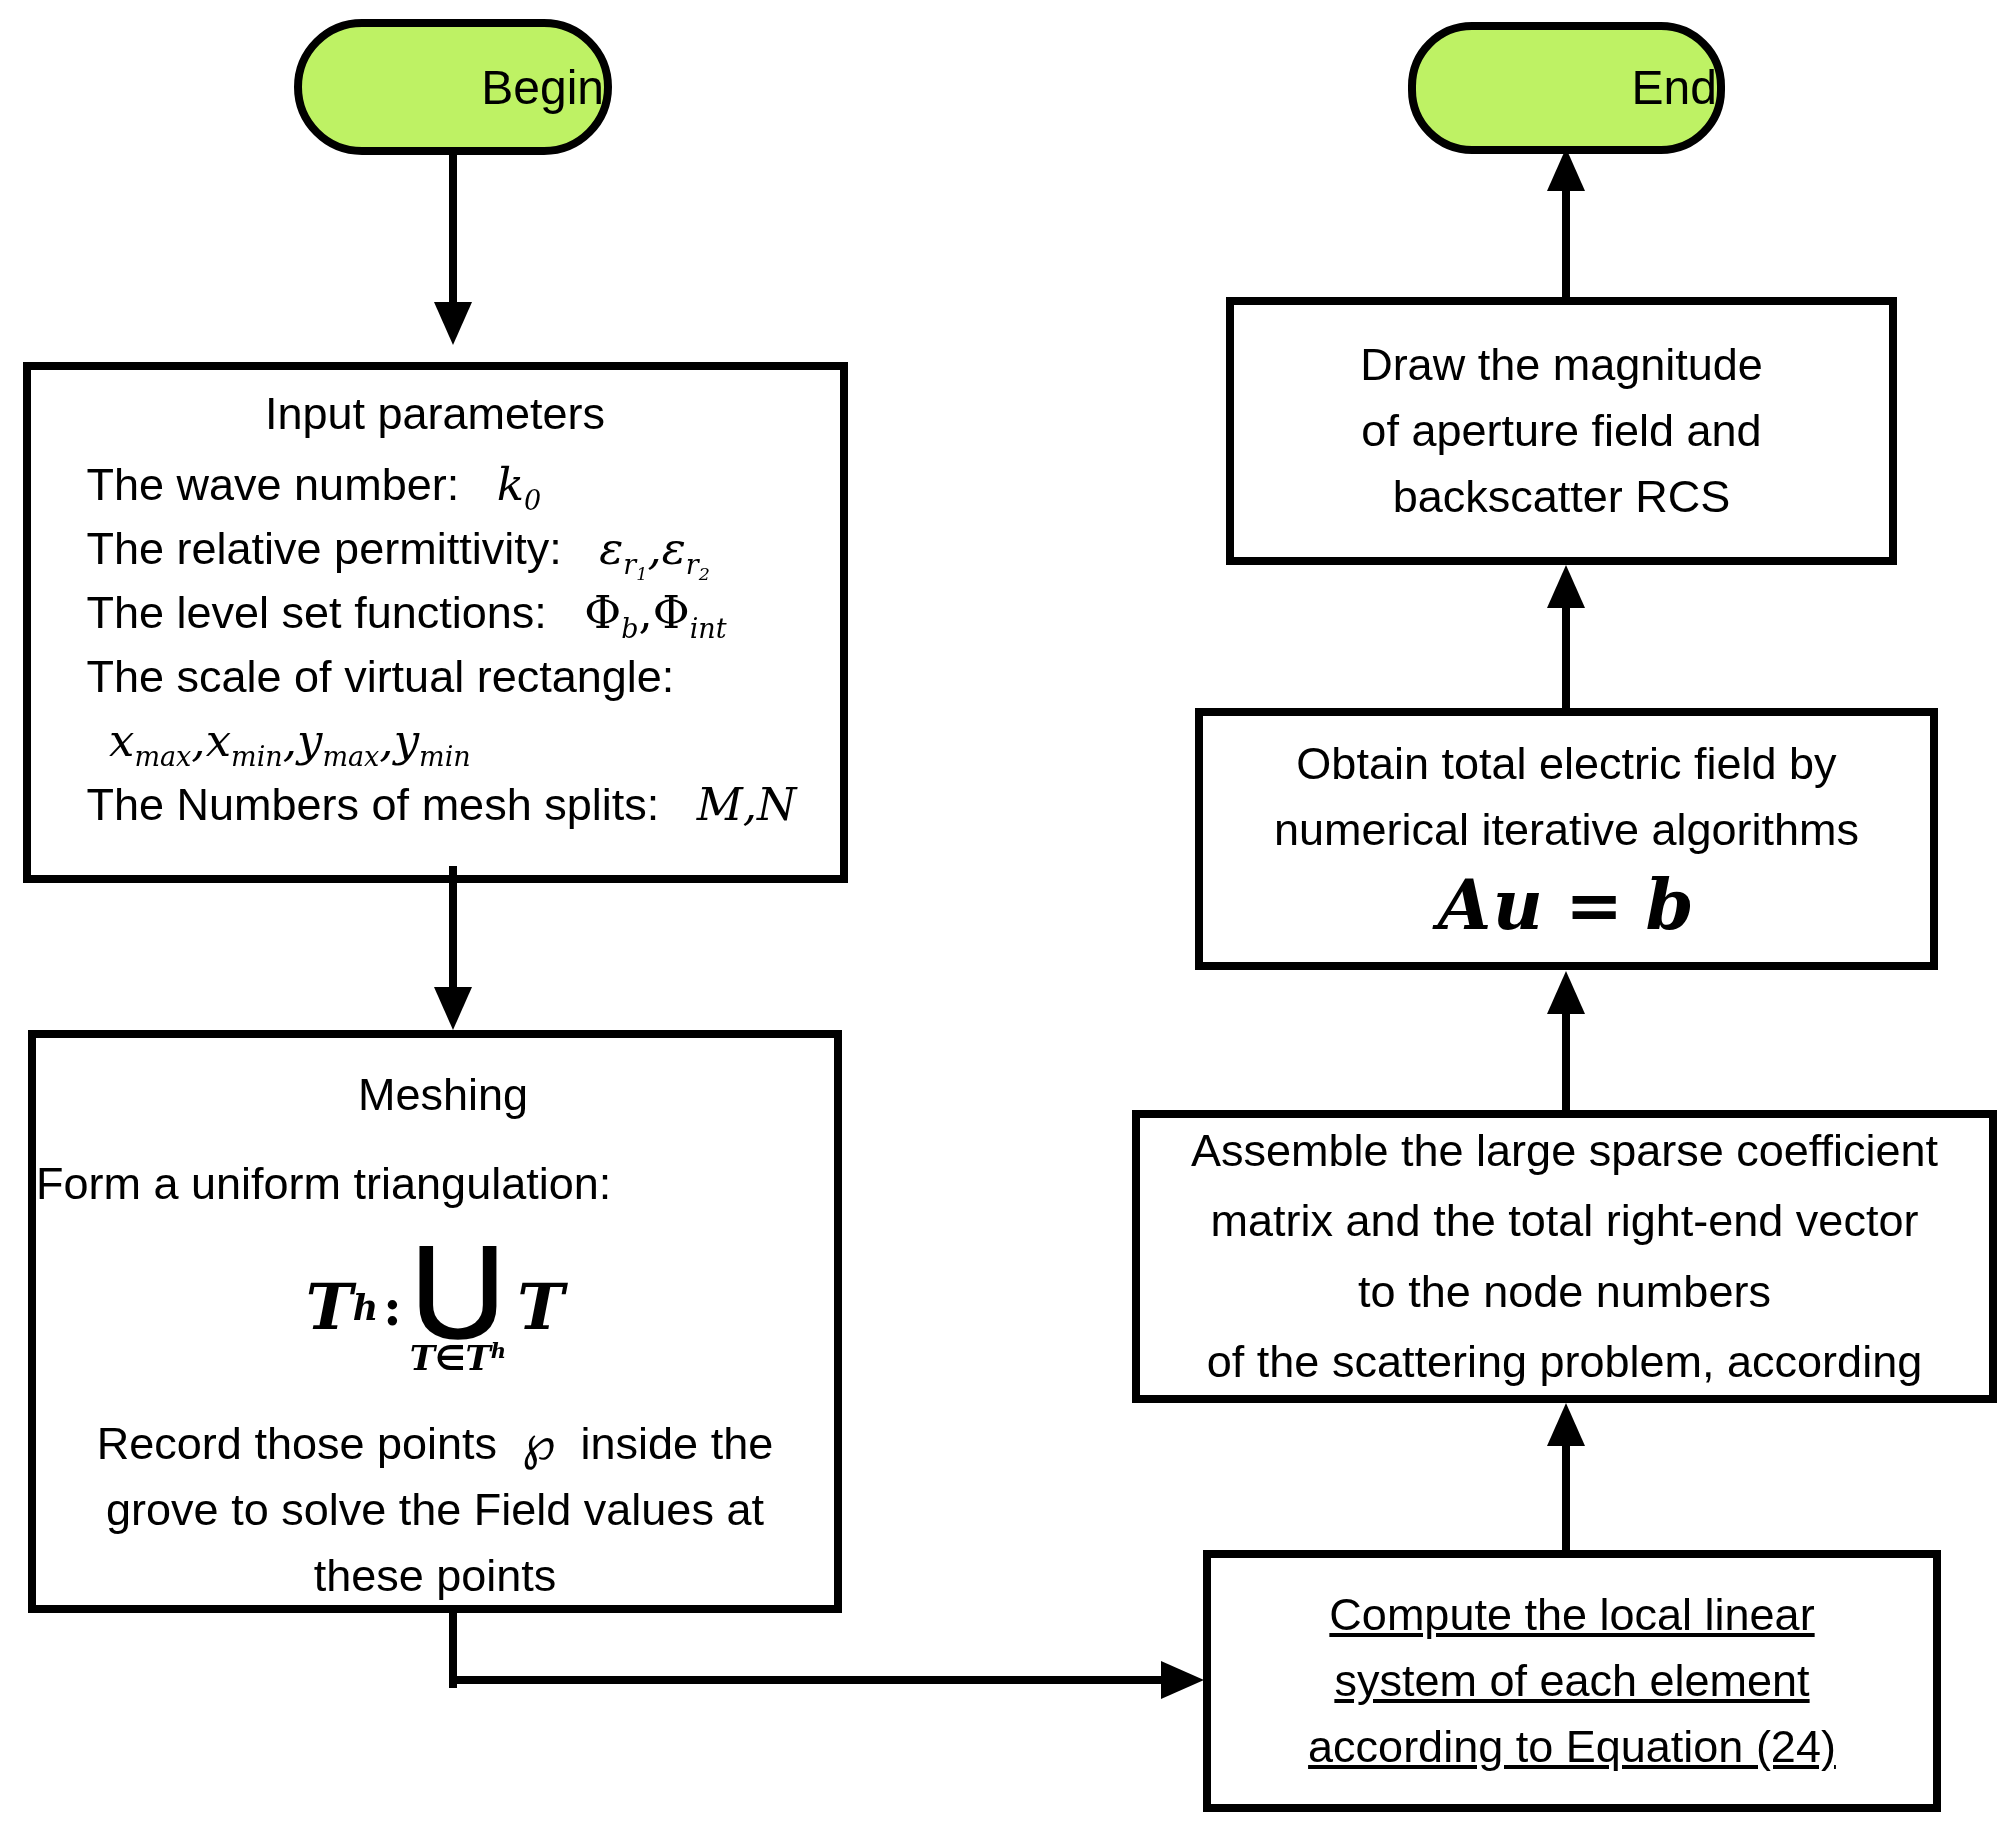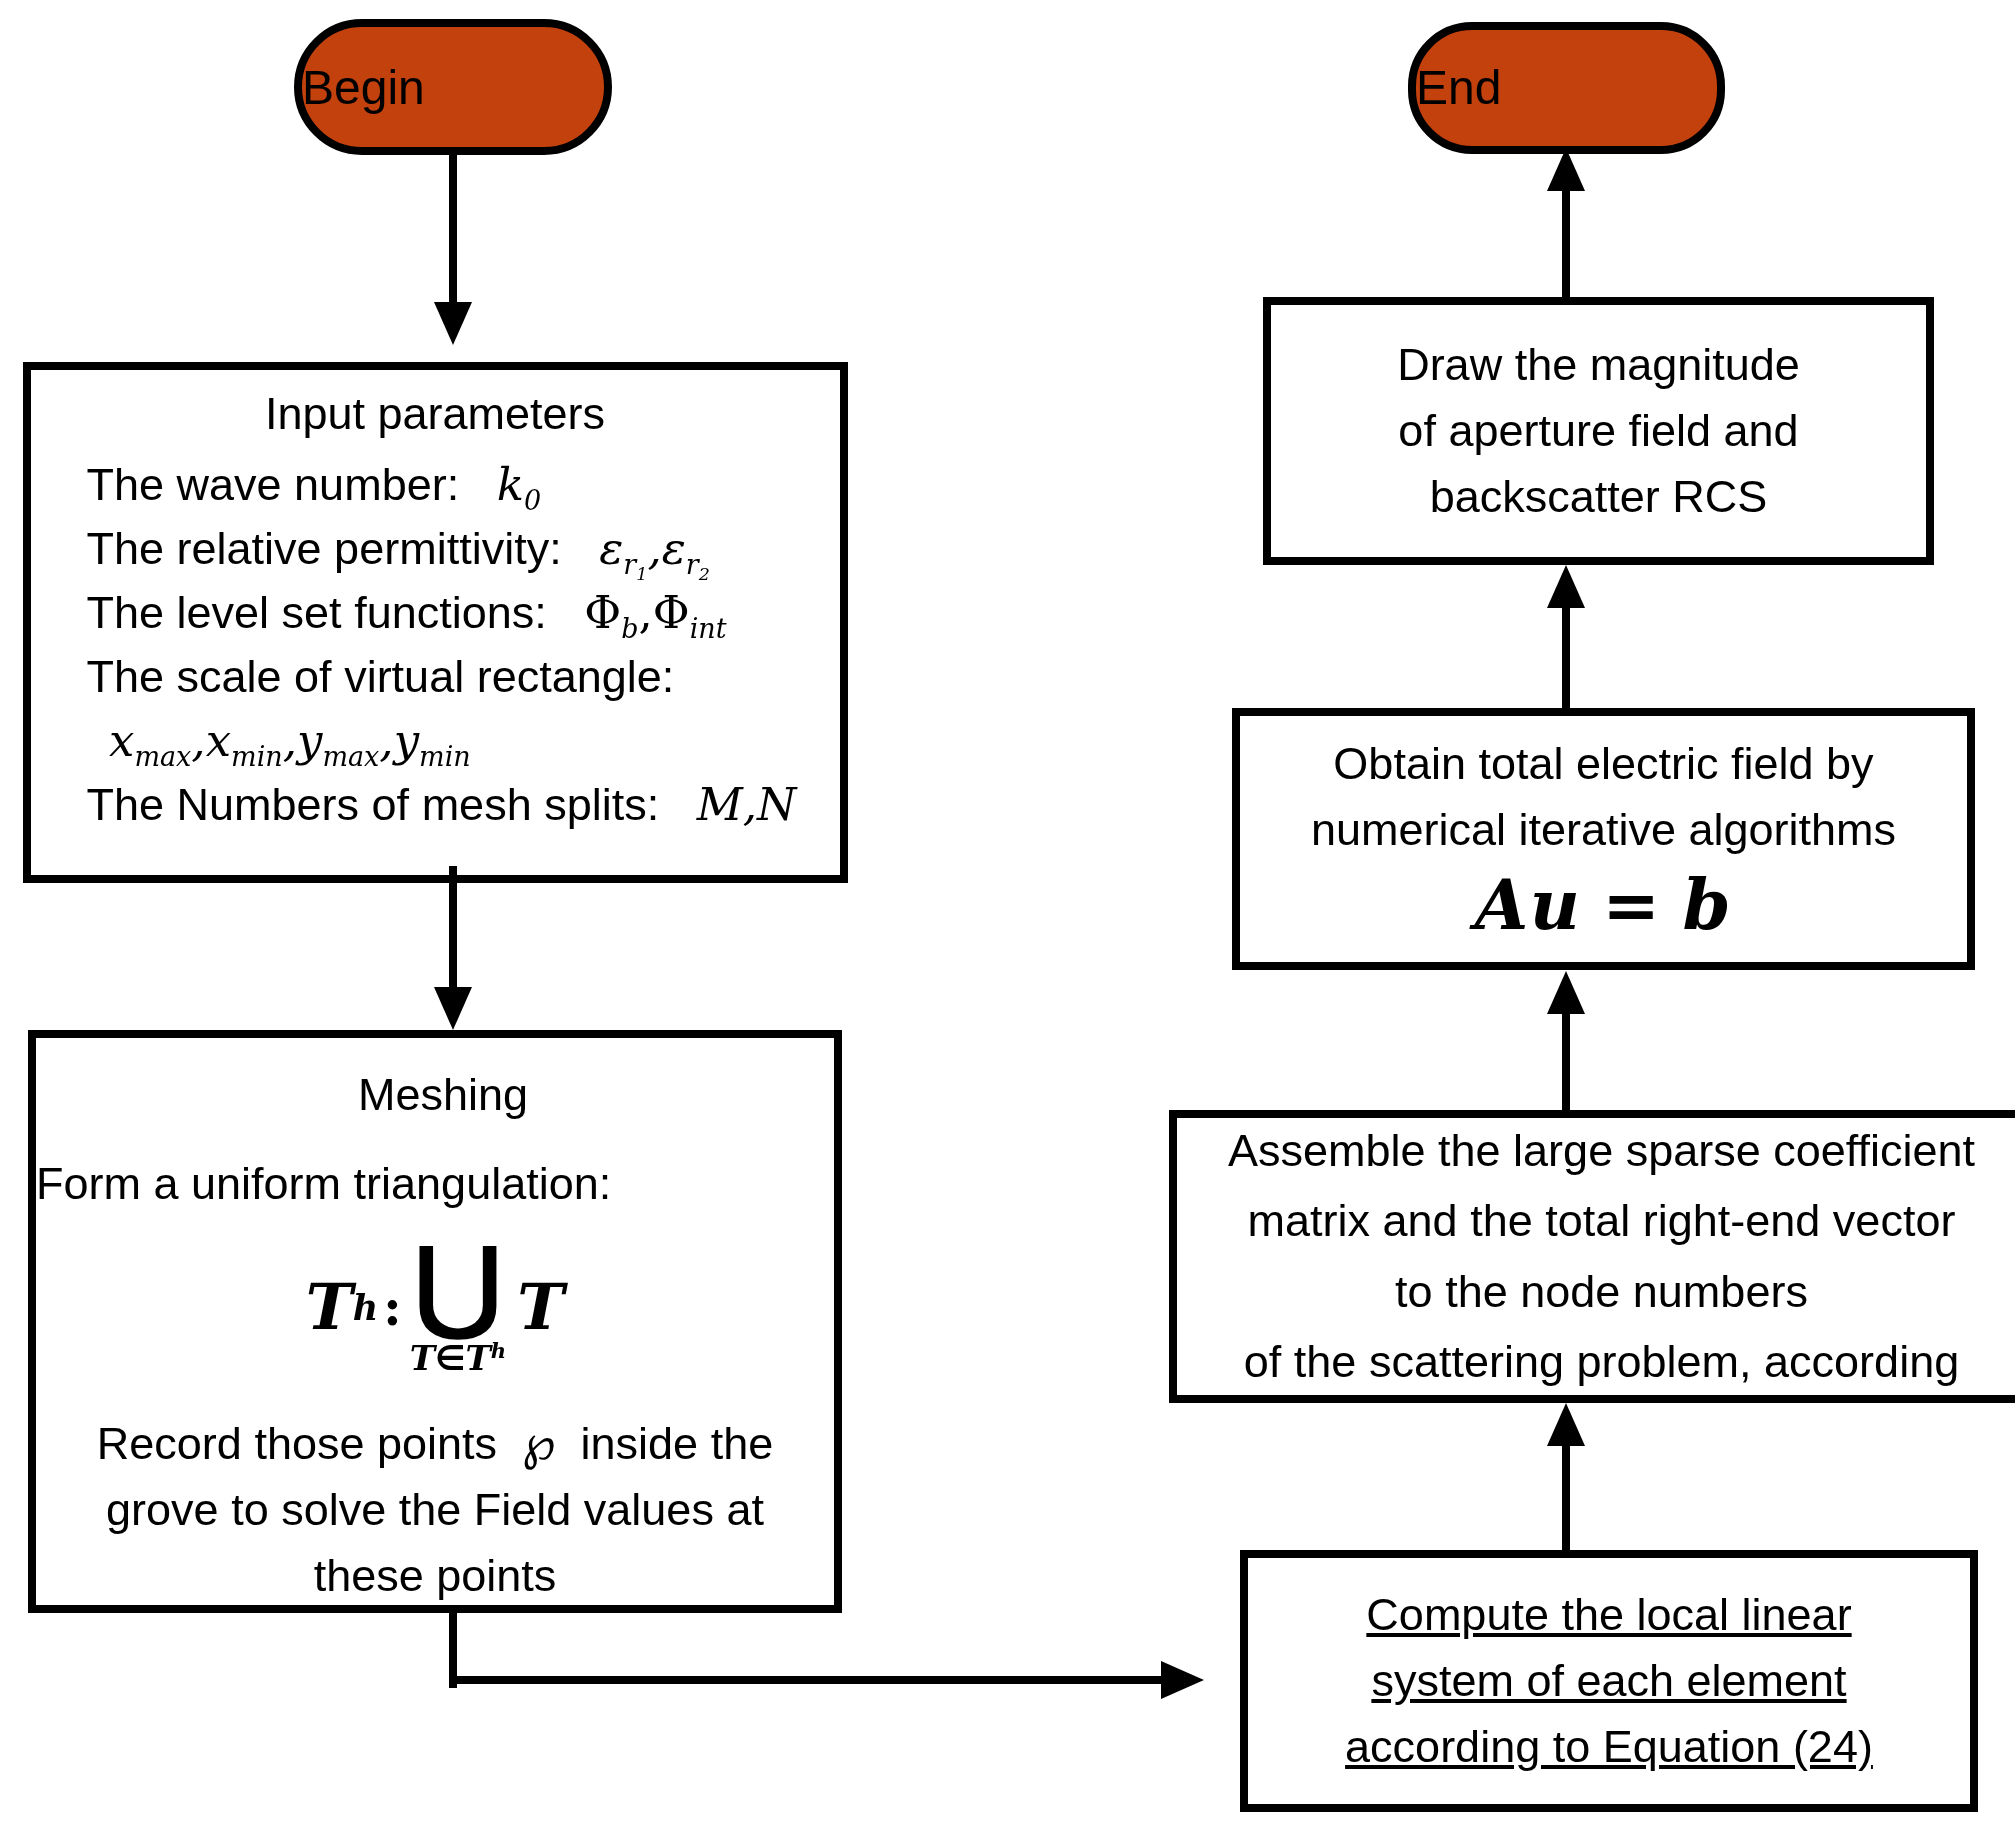--- a/index.html
+++ b/index.html
@@ -14,42 +14,41 @@
   }
   .box {
     position: absolute;
     border: 8px solid #000000;
     background: #ffffff;
     box-sizing: border-box;
   }
   .stadium {
     position: absolute;
     border: 8px solid #000000;
-    background: #c2410c;
+    background: #bef264;
     box-sizing: border-box;
     border-radius: 72px;
     display: flex;
     align-items: center;
-    justify-content: flex-start;
+    justify-content: flex-end;
     font-size: 48px;
   }
   .vline, .hline { position: absolute; background: #000000; }
   .head { position: absolute; width: 0; height: 0; }
   .head-down  { border-left: 19px solid transparent; border-right: 19px solid transparent; border-top: 43px solid #000000; }
   .head-up    { border-left: 19px solid transparent; border-right: 19px solid transparent; border-bottom: 43px solid #000000; }
   .head-right { border-top: 19px solid transparent; border-bottom: 19px solid transparent; border-left: 43px solid #000000; }
 
   .center-col {
     display: flex;
     flex-direction: column;
     justify-content: center;
     text-align: center;
     font-size: 45px;
     line-height: 66px;
-    margin-left: 37px;
   }
   .box-title { position: absolute; left: 0; right: 0; top: 17.6px; text-align: center; font-size: 45px; }
   .param-lines {
     position: absolute;
     left: 56px; right: 19px; top: 83px;
     font-size: 45px;
     line-height: 64px;
     white-space: nowrap;
   }
   .m  { font-family: "DejaVu Serif", serif; font-style: italic; }

